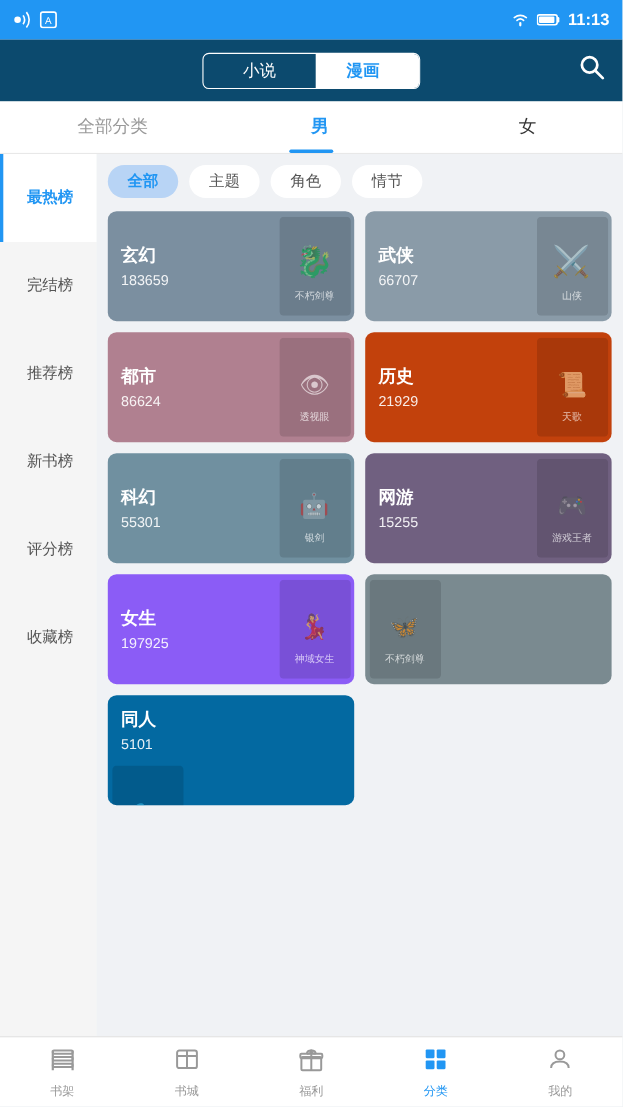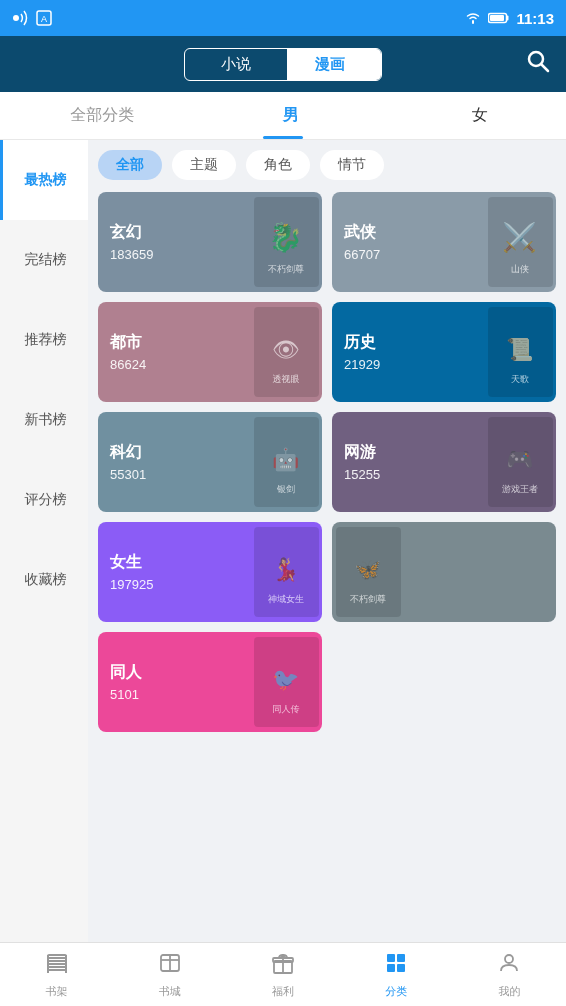--- a/index.html
+++ b/index.html
@@ -214,26 +214,26 @@
       align-items: center;
       justify-content: center;
       font-size: 28px;
       opacity: 0.85;
     }
 
     
     .card-xuanhuan { background: #7b8fa0; }
     .card-wuxia { background: #8a9ba8; }
     .card-dushi { background: #b08090; }
-    .card-lishi { background: #0369a1; }
+    .card-lishi { background: #c2410c; }
     .card-kehuan { background: #7090a0; }
     .card-wangyou { background: #706080; }
     .card-nvsheng { background: #8b5cf6; }
     .card-qihuan { background: #7a8a90; }
-    .card-tongren { background: #ec4899; }
+    .card-tongren { background: #0369a1; flex-direction: column; }
 
     
     .bottom-nav {
       position: absolute;
       bottom: 0;
       width: 566px;
       height: 64px;
       background: white;
       border-top: 1px solid #e0e0e0;
       display: flex;

